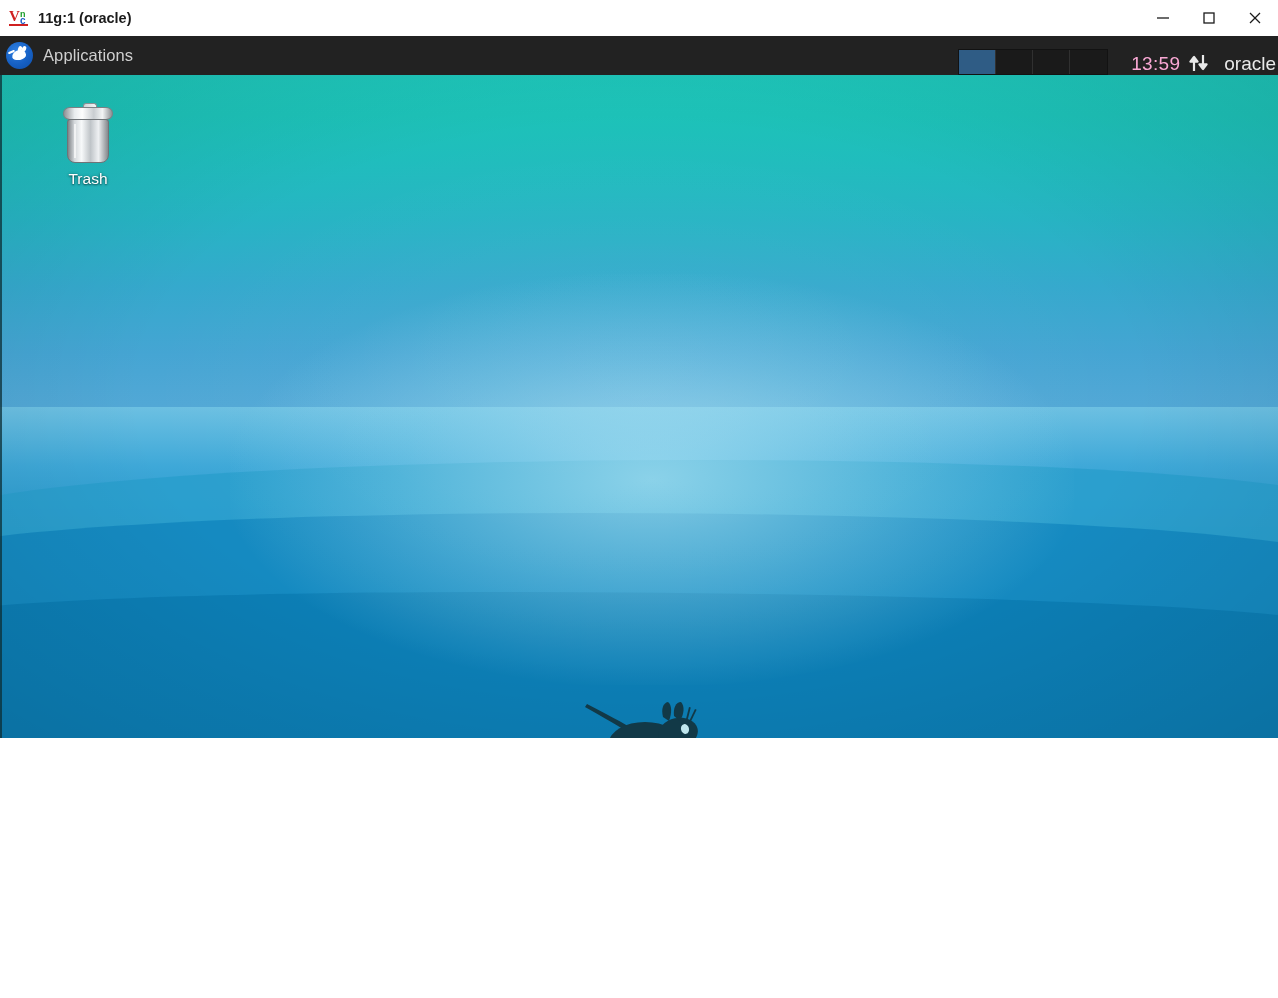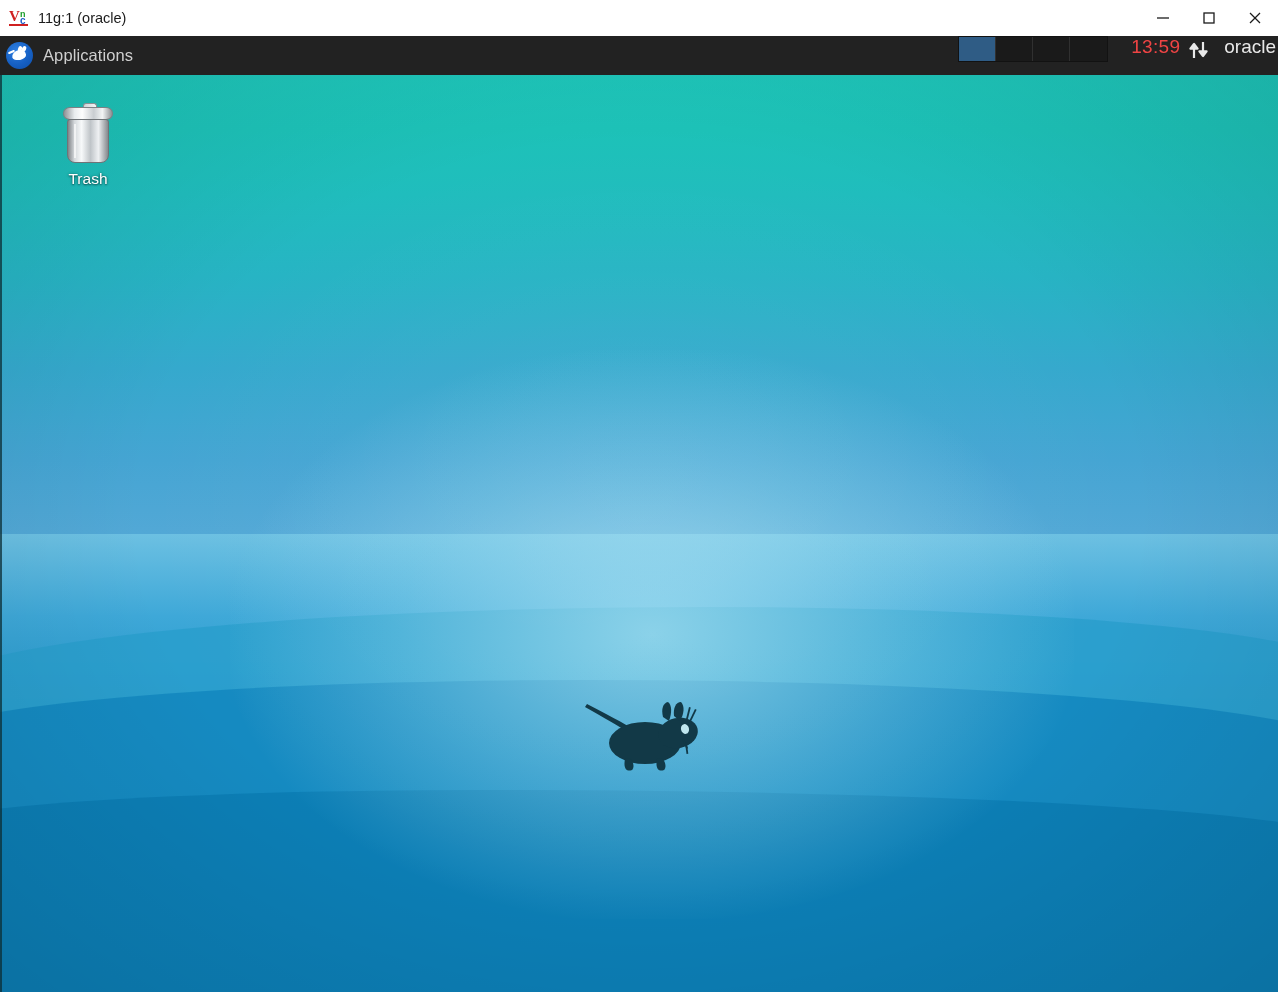--- a/index.html
+++ b/index.html
@@ -13,54 +13,54 @@
   
   .titlebar{position:absolute;left:0;top:0;width:1278px;height:36px;background:#ffffff;
     border-bottom:1px solid #e6e6e6;display:flex;align-items:center;}
   .tb-icon{width:20px;height:20px;margin-left:9px;margin-right:9px;position:relative;flex:0 0 auto;}
   .tb-icon .vb{position:absolute;left:0;top:1px;font-size:15px;font-weight:bold;line-height:15px;
     letter-spacing:-1px;color:#cf2020;font-family:"Liberation Serif",serif;}
   .tb-icon .vb i{font-style:normal;}
   .tb-icon .g1{color:#1a9c2a;font-size:9px;position:absolute;left:11px;top:1px;font-weight:bold;}
   .tb-icon .g2{color:#2060c8;font-size:10px;position:absolute;left:11px;top:7px;font-weight:bold;}
   .tb-icon .ul{position:absolute;left:0;bottom:2px;width:19px;height:2px;background:#cf2020;}
-  .tb-title{font-size:14.5px;color:#1b1b1b;line-height:36px;}
+  .tb-title{font-size:14.5px;color:#1b1b1b;line-height:36px;font-weight:bold;}
   .tb-spacer{flex:1 1 auto;}
   .wbtn{width:46px;height:36px;display:flex;align-items:center;justify-content:center;flex:0 0 auto;}
   .wbtn svg{display:block;}
 
   
   .panel{position:absolute;left:0;top:36px;width:1278px;height:39px;
-    background:#222222;display:flex;align-items:flex-start;}
+    background:#222222;display:flex;align-items:flex-end;}
   .apps-btn{display:flex;align-items:center;height:39px;padding-left:6px;padding-right:12px;}
   .mouse-logo{width:27px;height:27px;border-radius:50%;
     background:radial-gradient(circle at 38% 32%, #2f7fe0 0%, #1660c4 55%, #0d4ea8 100%);
     position:relative;flex:0 0 auto;overflow:hidden;}
   .mouse-logo .body{position:absolute;left:6px;top:8px;width:14px;height:10px;background:#fff;
     border-radius:56% 44% 48% 52% / 62% 58% 42% 38%;transform:rotate(-10deg);}
   .mouse-logo .ear1{position:absolute;left:12px;top:4px;width:4px;height:6px;background:#fff;
     border-radius:50%;transform:rotate(18deg);}
   .mouse-logo .ear2{position:absolute;left:16px;top:4px;width:4px;height:6px;background:#fff;
     border-radius:50%;transform:rotate(26deg);}
   .mouse-logo .tail{position:absolute;left:2px;top:9px;width:7px;height:2px;background:#fff;
     border-radius:2px;transform:rotate(-24deg);}
   .apps-label{color:#cfcfcf;font-size:16.5px;margin-left:10px;letter-spacing:.1px;}
   .panel-spacer{flex:1 1 auto;}
   .workspaces{display:flex;height:26px;align-items:stretch;margin-right:0px;
     border:1px solid #121212;box-sizing:border-box;}
   .ws{width:37px;background:#1a1a1a;border-right:1px solid #303030;box-sizing:border-box;}
   .ws:last-child{border-right:none;}
   .ws.active{background:#2f5c85;}
-  .panel-clock{color:#ef4444;font-size:19px;margin-left:23px;letter-spacing:.3px;}
+  .panel-clock{color:#f9a8d4;font-size:19px;margin-left:23px;letter-spacing:.3px;}
   .netw{width:26px;height:26px;margin-left:8px;position:relative;flex:0 0 auto;}
   .netw svg{display:block;margin-top:4px;}
   .panel-user{color:#e9e9e9;font-size:19px;margin-left:10px;margin-right:0px;padding-right:2px;}
 
   
-  .desktop{position:absolute;left:0;top:75px;width:1278px;height:917px;overflow:hidden;
+  .desktop{position:absolute;left:0;top:75px;width:1278px;height:663px;overflow:hidden;
     background:#17b6ad;}
   .wp-base{position:absolute;inset:0;
     background:linear-gradient(to bottom,
       #1ec5b9 0%, #1dc2b8 6%, #20bdbd 13%, #27b4c4 22%,
       #35a9cd 32%, #45a5d3 42%, #52a8d6 50%, #5fb3dd 58%);}
   .wp-lower{position:absolute;left:0;top:50%;width:100%;height:50%;
     background:linear-gradient(to bottom,#6cc0e2 0%, #3ea8d8 18%, #2094c9 42%, #0e86bf 68%, #0a7ab2 100%);}
   .wp-glow{position:absolute;left:18%;top:30%;width:66%;height:62%;
     background:radial-gradient(ellipse at 50% 50%, rgba(190,238,248,0.62) 0%, rgba(160,225,242,0.30) 42%, rgba(130,210,235,0.0) 72%);}
   .wave{position:absolute;left:-6%;width:112%;}

